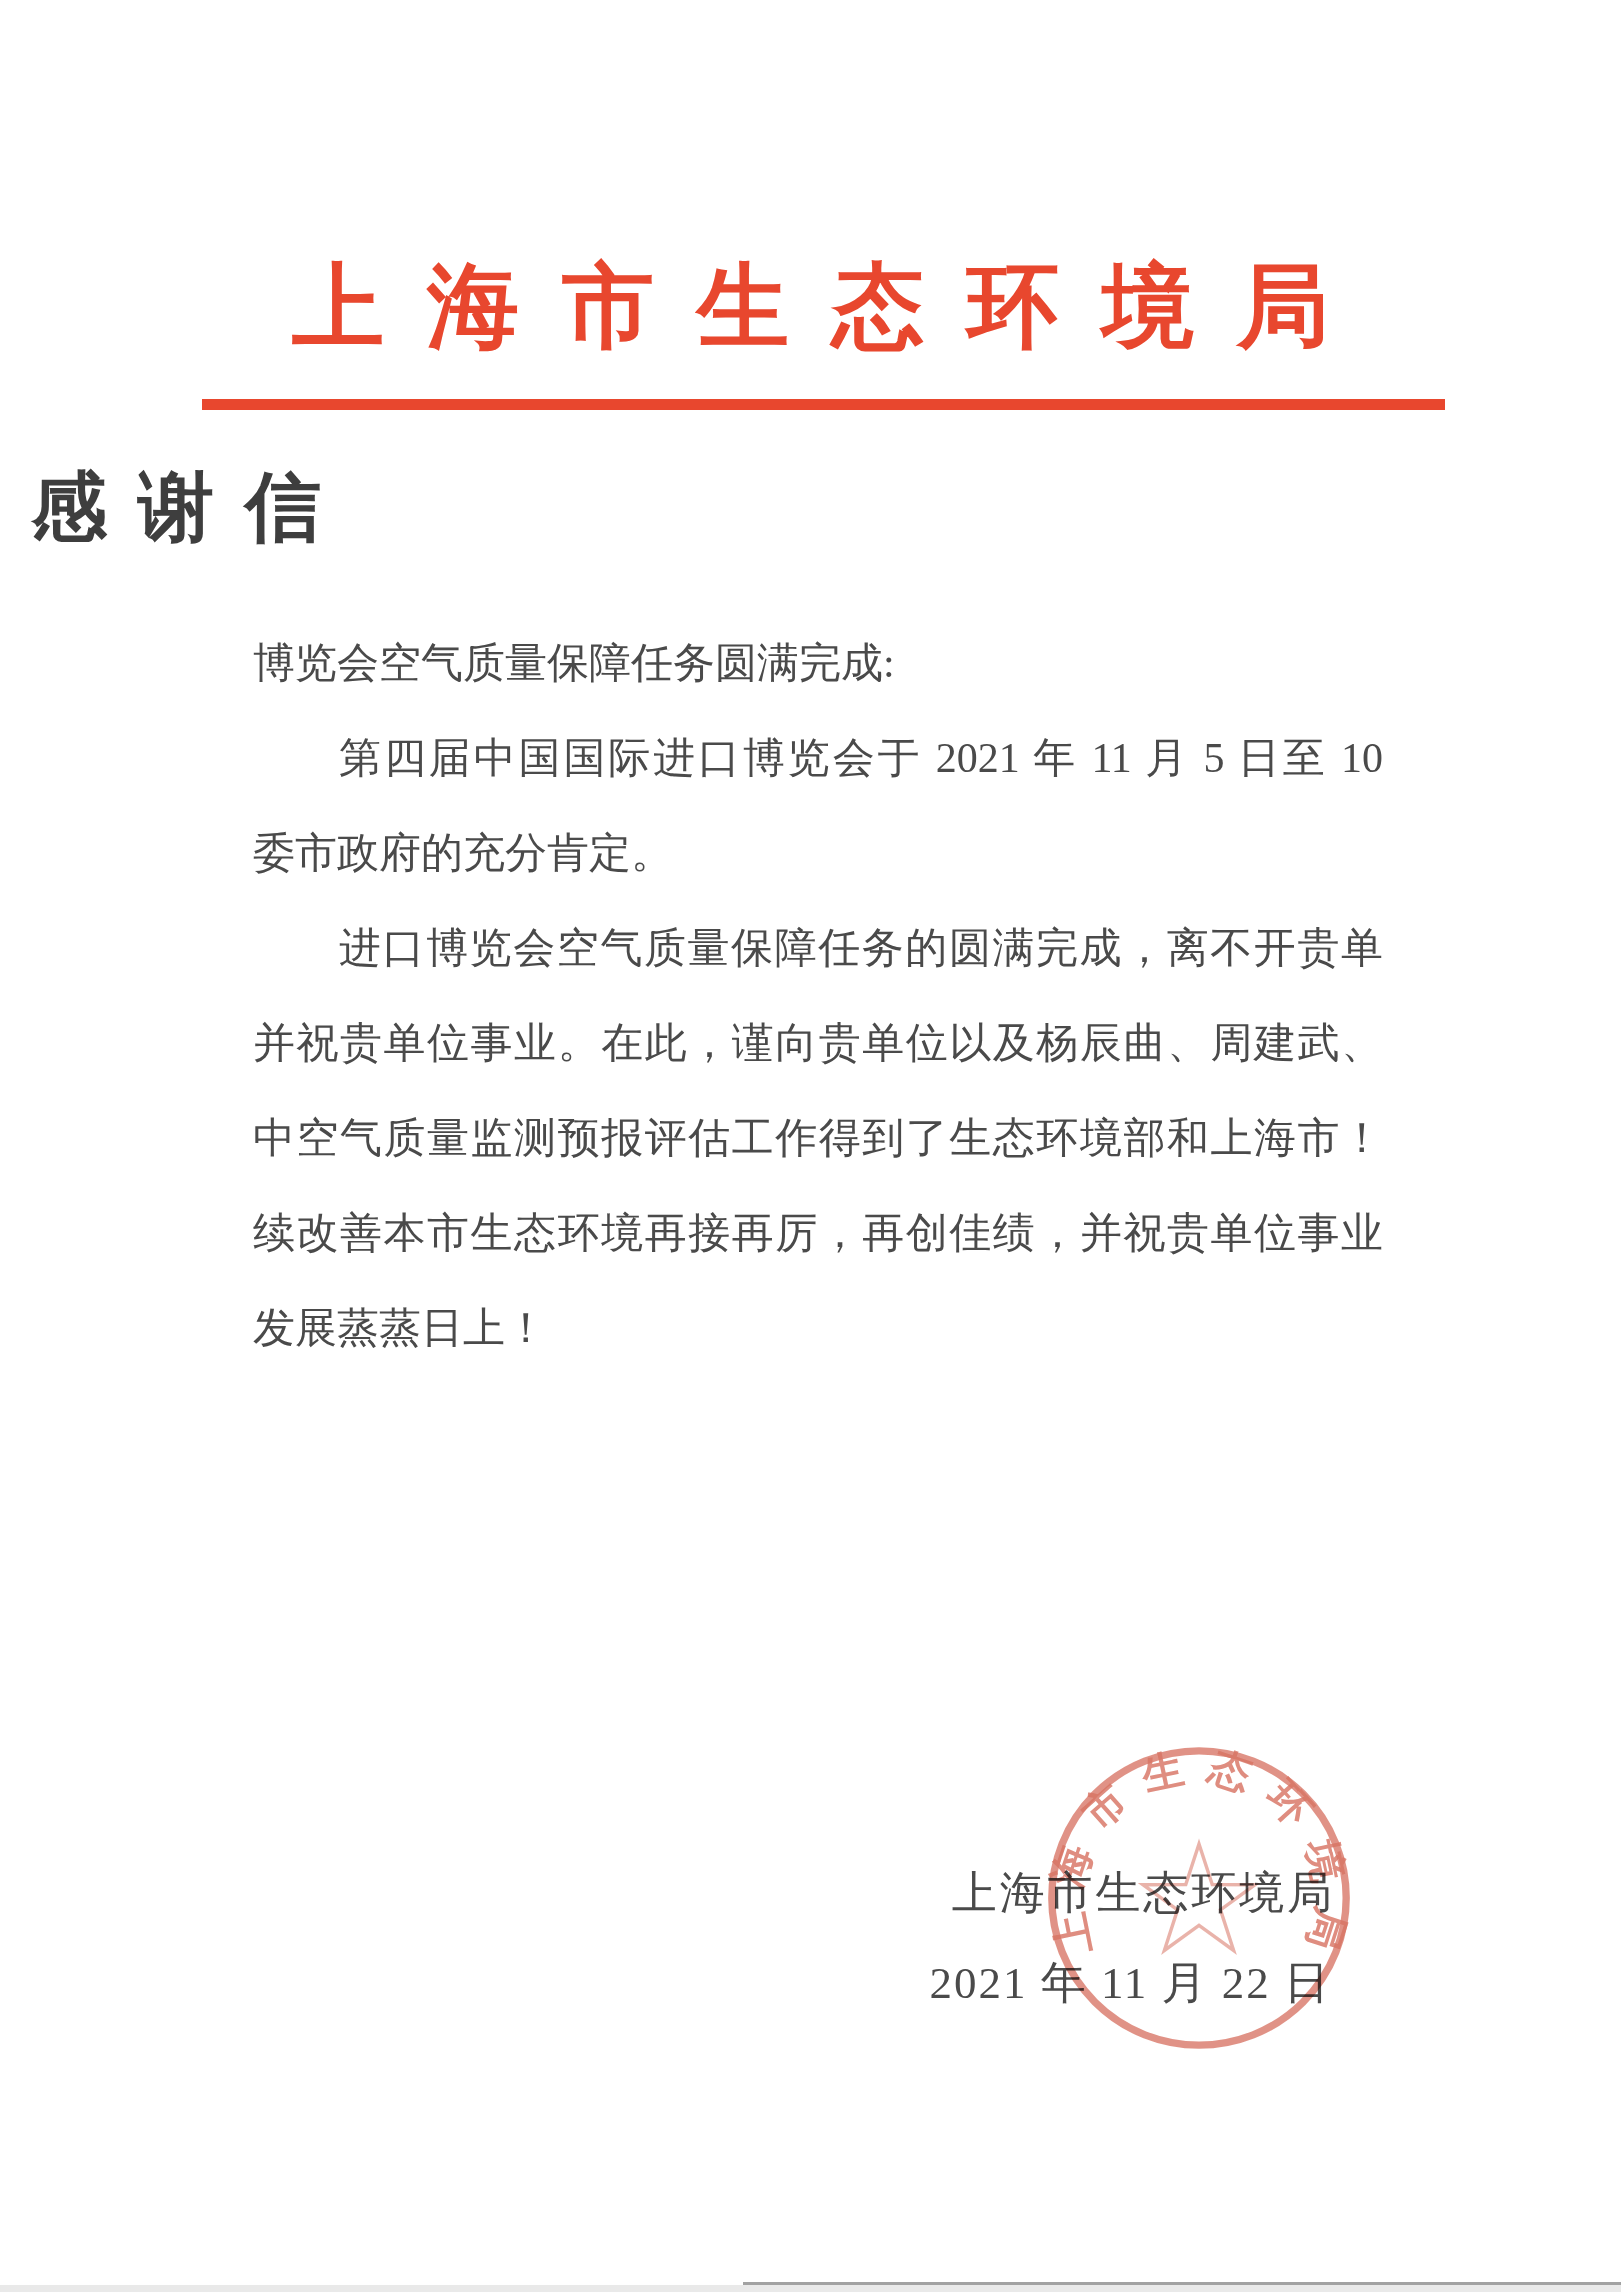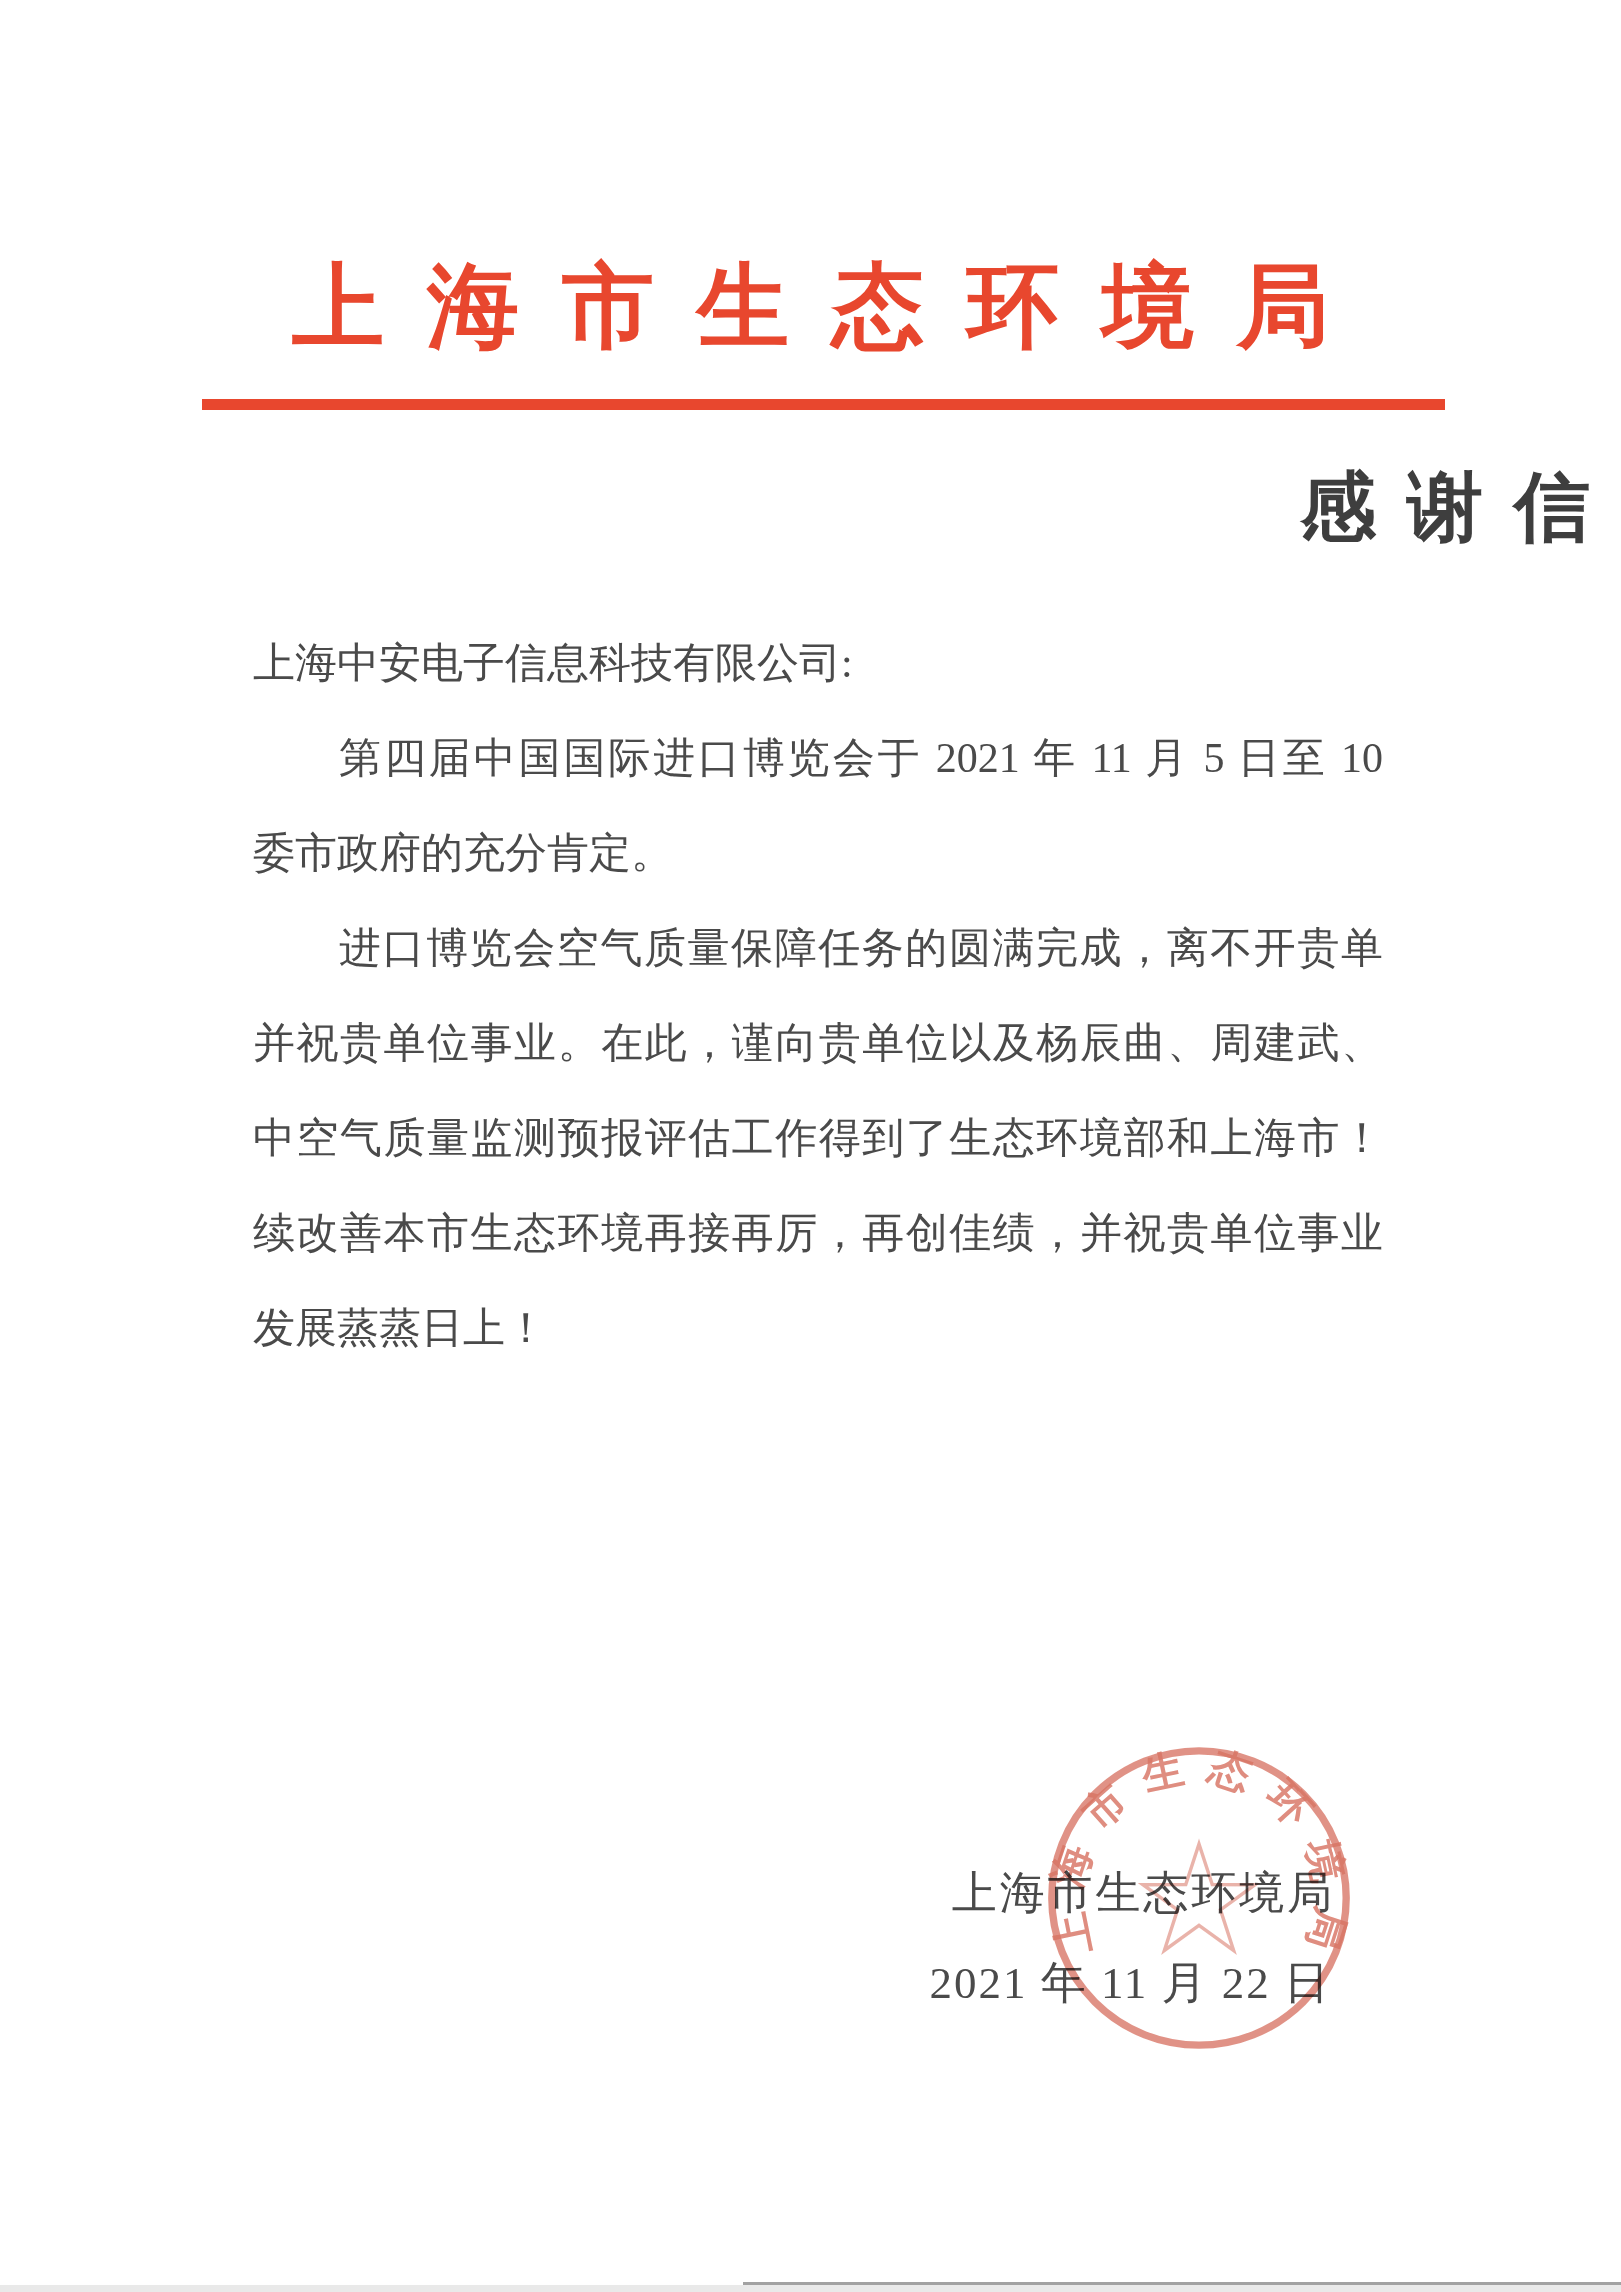--- a/index.html
+++ b/index.html
@@ -21,21 +21,21 @@
     white-space:nowrap;
   }
   .red-rule{
     position:absolute;top:399px;left:202px;
     width:1243px;height:10.8px;
     background:#e8472e;
   }
   
   .doc-title{
     position:absolute;top:457px;left:0;width:100%;
-    text-align:right;
+    text-align:left;
     font-size:76px;font-weight:bold;
     letter-spacing:31px;text-indent:31px;
     color:#3e3e3e;
     white-space:nowrap;
   }
   
   .body-col{
     position:absolute;left:253px;top:616px;width:1130px;
     font-size:42px;line-height:95px;
     color:#4a4a4a;
@@ -86,21 +86,21 @@
 
 <div class="page">
 
   <div class="agency-head">上海市生态环境局</div>
 
   <div class="red-rule"></div>
 
   <div class="doc-title">感谢信</div>
 
   <div class="body-col">
-    <div class="line last">上海中安电子信息科技有限公司:</div>
+    <div class="line last">博览会空气质量保障任务圆满完成:</div>
 
     <div>
       <div class="line first">第四届中国国际进口博览会于 2021 年 11 月 5 日至 10</div>
       <div class="line last">委市政府的充分肯定。</div>
     </div>
 
     <div>
       <div class="line first">进口博览会空气质量保障任务的圆满完成，离不开贵单</div>
       <div class="line">并祝贵单位事业。在此，谨向贵单位以及杨辰曲、周建武、</div>
       <div class="line">中空气质量监测预报评估工作得到了生态环境部和上海市！</div>

